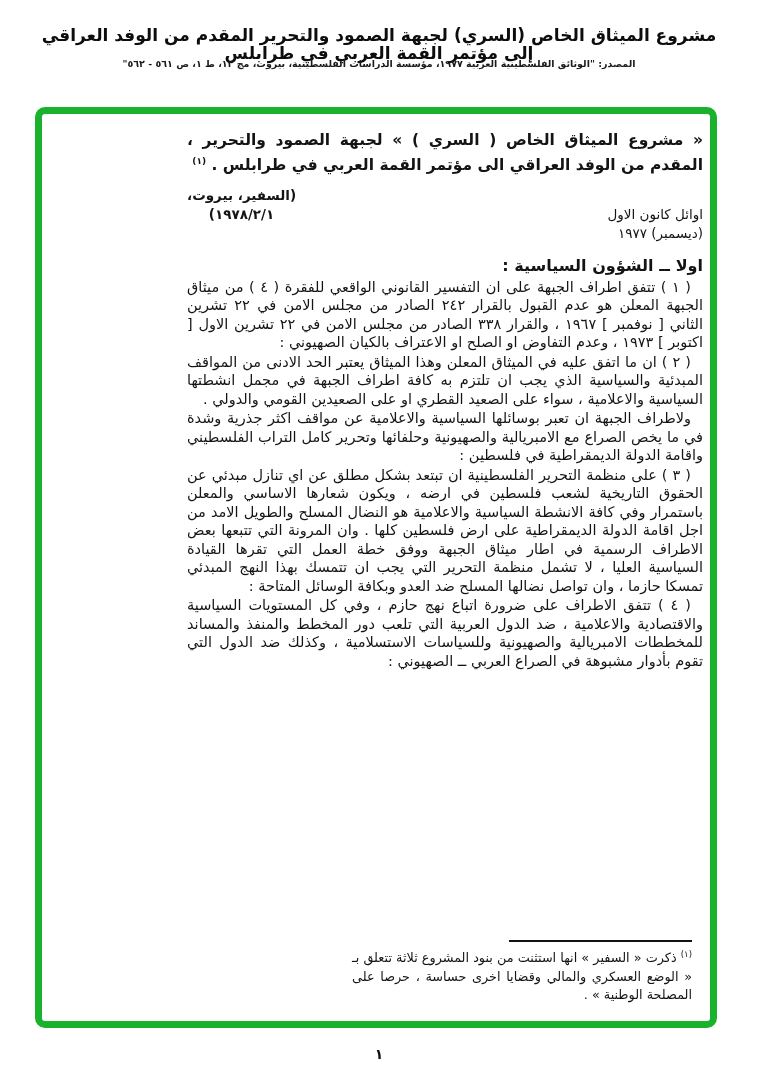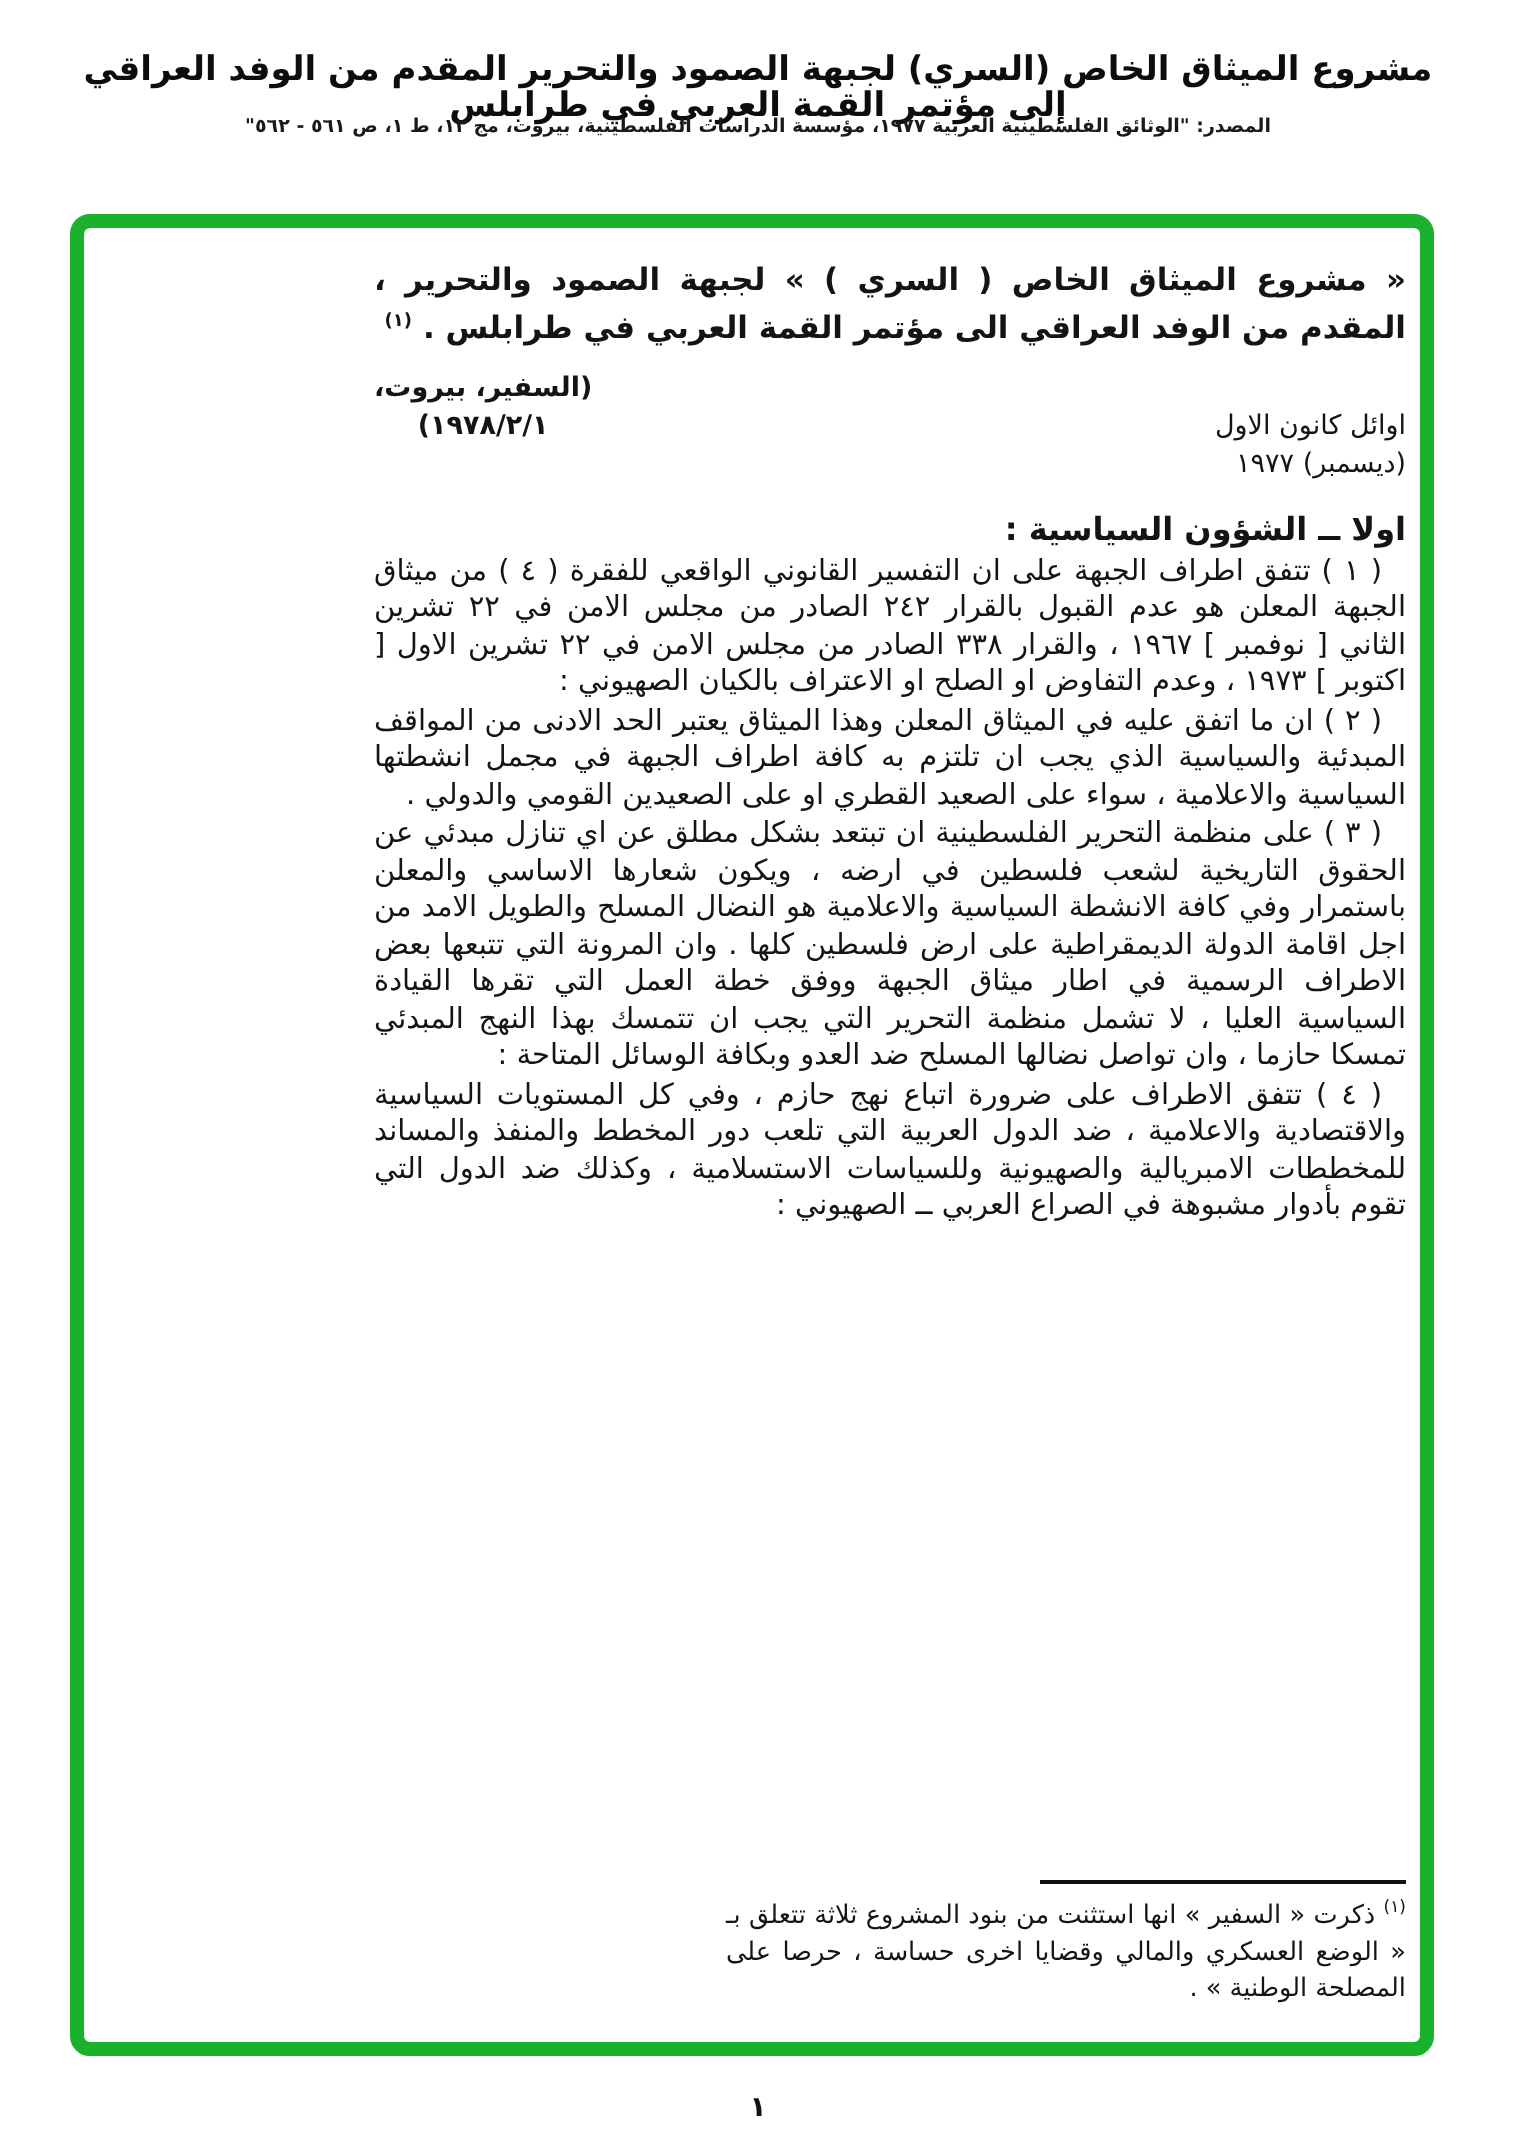--- a/index.html
+++ b/index.html
@@ -89,21 +89,21 @@
     margin: 4px 0 2px 0;
     text-align: right;
   }
   .para {
     margin: 0 0 1px 0;
     text-indent: 12px;
   }
   
   .footnote {
     position: absolute;
-    left: 363px;
+    left: 352px;
     top: 940px;
     width: 340px;
     direction: rtl;
     text-align: justify;
     font-size: 12.8px;
     line-height: 18.5px;
   }
   .footnote-rule {
     width: 183px;
     height: 0;
@@ -147,20 +147,21 @@
       <div class="col-left">
         <div>(السفير، بيروت،</div>
         <div>١٩٧٨/٢/١)</div>
       </div>
     </div>
 
     <div class="section-heading">اولا ــ الشؤون السياسية :</div>
 
     <p class="para">( ١ ) تتفق اطراف الجبهة على ان التفسير القانوني الواقعي للفقرة ( ٤ ) من ميثاق الجبهة المعلن هو عدم القبول بالقرار ٢٤٢ الصادر من مجلس الامن في ٢٢ تشرين الثاني [ نوفمبر ] ١٩٦٧ ، والقرار ٣٣٨ الصادر من مجلس الامن في ٢٢ تشرين الاول [ اكتوبر ] ١٩٧٣ ، وعدم التفاوض او الصلح او الاعتراف بالكيان الصهيوني :</p>
     <p class="para">( ٢ ) ان ما اتفق عليه في الميثاق المعلن وهذا الميثاق يعتبر الحد الادنى من المواقف المبدئية والسياسية الذي يجب ان تلتزم به كافة اطراف الجبهة في مجمل انشطتها السياسية والاعلامية ، سواء على الصعيد القطري او على الصعيدين القومي والدولي .</p>
+    <p class="para">ولاطراف الجبهة ان تعبر بوسائلها السياسية والاعلامية عن مواقف اكثر جذرية وشدة في ما يخص الصراع مع الامبريالية والصهيونية وحلفائها وتحرير كامل التراب الفلسطيني واقامة الدولة الديمقراطية في فلسطين :</p>
     <p class="para">( ٣ ) على منظمة التحرير الفلسطينية ان تبتعد بشكل مطلق عن اي تنازل مبدئي عن الحقوق التاريخية لشعب فلسطين في ارضه ، ويكون شعارها الاساسي والمعلن باستمرار وفي كافة الانشطة السياسية والاعلامية هو النضال المسلح والطويل الامد من اجل اقامة الدولة الديمقراطية على ارض فلسطين كلها . وان المرونة التي تتبعها بعض الاطراف الرسمية في اطار ميثاق الجبهة ووفق خطة العمل التي تقرها القيادة السياسية العليا ، لا تشمل منظمة التحرير التي يجب ان تتمسك بهذا النهج المبدئي تمسكا حازما ، وان تواصل نضالها المسلح ضد العدو وبكافة الوسائل المتاحة :</p>
     <p class="para">( ٤ ) تتفق الاطراف على ضرورة اتباع نهج حازم ، وفي كل المستويات السياسية والاقتصادية والاعلامية ، ضد الدول العربية التي تلعب دور المخطط والمنفذ والمساند للمخططات الامبريالية والصهيونية وللسياسات الاستسلامية ، وكذلك ضد الدول التي تقوم بأدوار مشبوهة في الصراع العربي ــ الصهيوني :</p>
 
   </div>
 
   <div class="footnote">
     <div class="footnote-rule"></div>
     <div><sup>(١)</sup> <span>ذكرت « السفير » انها استثنت من بنود المشروع ثلاثة تتعلق بـ « الوضع العسكري والمالي وقضايا اخرى حساسة ، حرصا على المصلحة الوطنية » .</span></div>
   </div>
 

